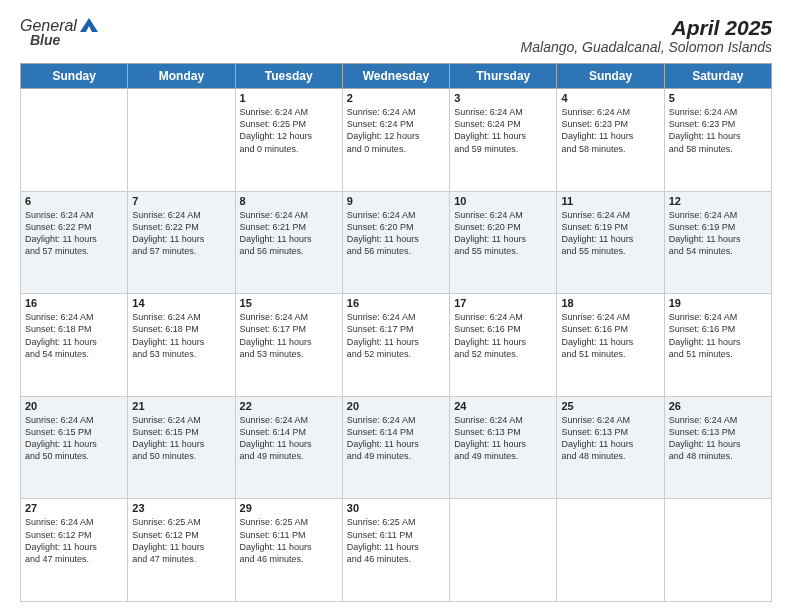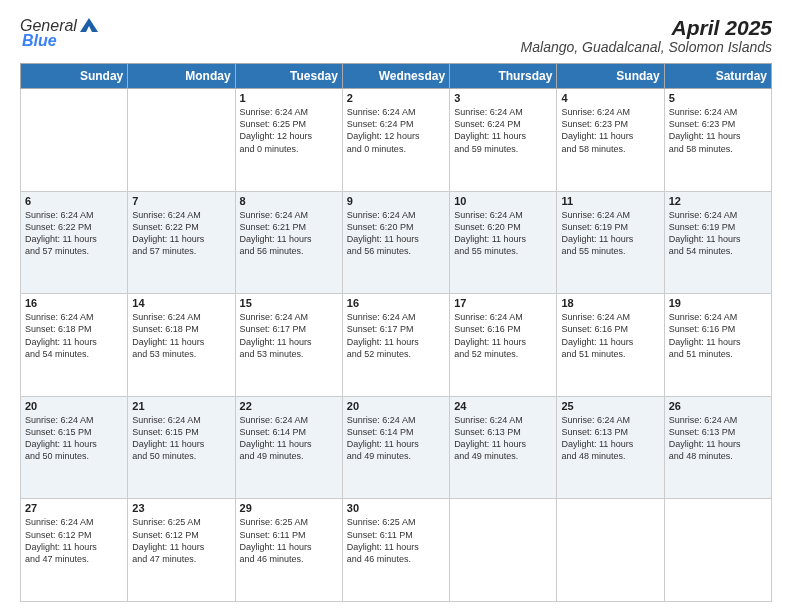--- a/index.html
+++ b/index.html
@@ -51,21 +51,21 @@
       width: 100%;
       table-layout: fixed;
     }
     .calendar th {
       background-color: #2e75b6;
       color: #fff;
       font-size: 12px;
       font-weight: bold;
       padding: 5px 4px;
       border: 1px solid #aaa;
-      text-align: right;
+      text-align: center;
     }
     .calendar td {
       border: 1px solid #ccc;
       vertical-align: top;
       padding: 3px 4px;
       font-size: 9.5px;
       color: #333;
       height: 82px;
     }
     .day-number {
@@ -91,21 +91,21 @@
 <div class="page">
   <div class="header">
     <div class="logo">
       <div style="display:flex;align-items:center;">
         <span class="logo-general">General</span>
         <svg width="22" height="18" viewBox="0 0 22 18" style="margin-left:1px;margin-bottom:2px;">
           <polygon points="2,16 11,2 20,16" fill="#1a5fa8"></polygon>
           <polygon points="8,16 14,16 11,10" fill="#fff"></polygon>
         </svg>
       </div>
-      <span class="logo-blue" style="font-size:16px;font-weight:bold;color:#3b82f6;margin-top:-4px;margin-left:2px;">Blue</span>
+      <span class="logo-blue" style="font-size:14px;font-weight:bold;color:#404040;margin-top:-4px;margin-left:10px;">Blue</span>
     </div>
     <div class="title-block">
       <div class="month-title">April 2025</div>
       <div class="location-title">Malango, Guadalcanal, Solomon Islands</div>
     </div>
   </div>
 
   <table class="calendar">
     <thead>
       <tr>

